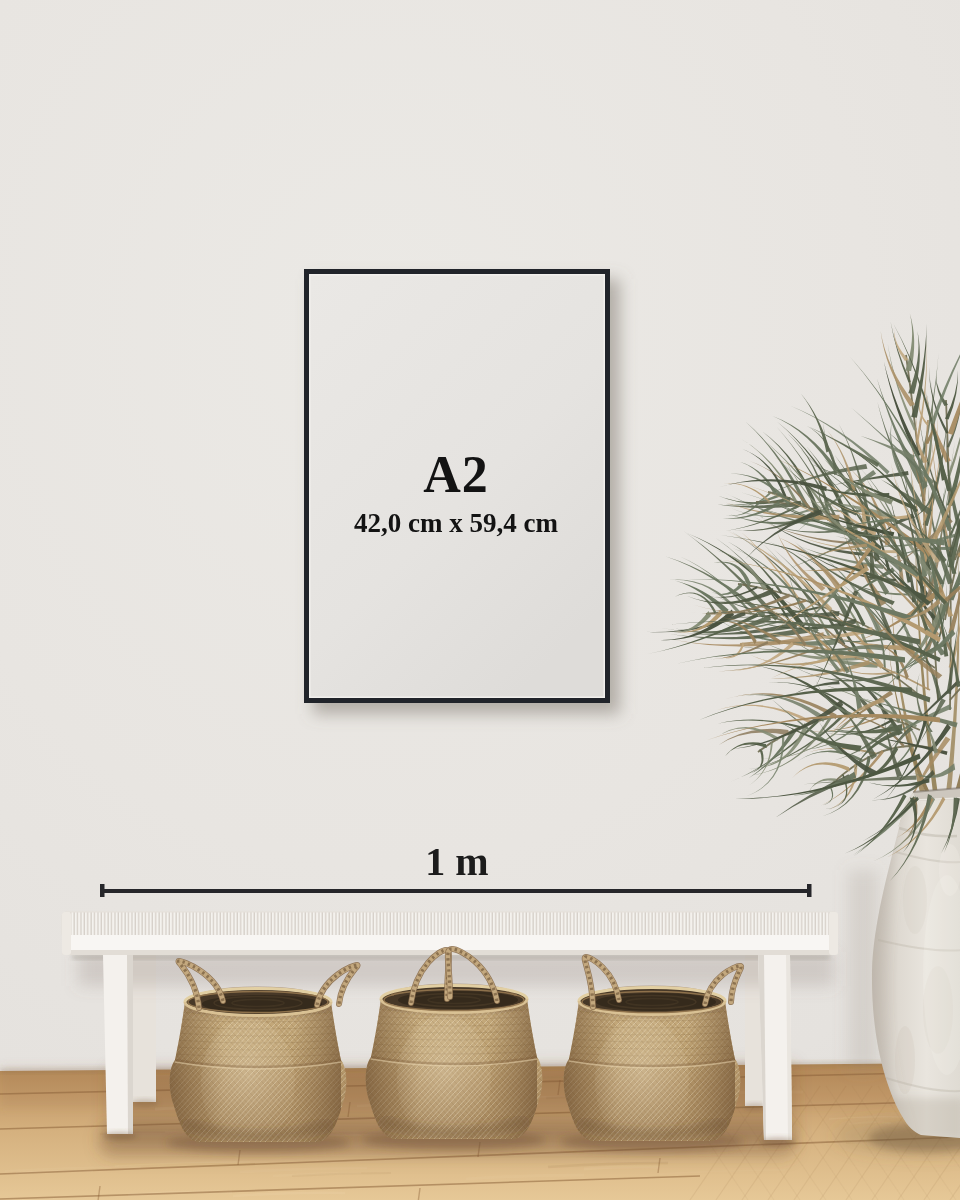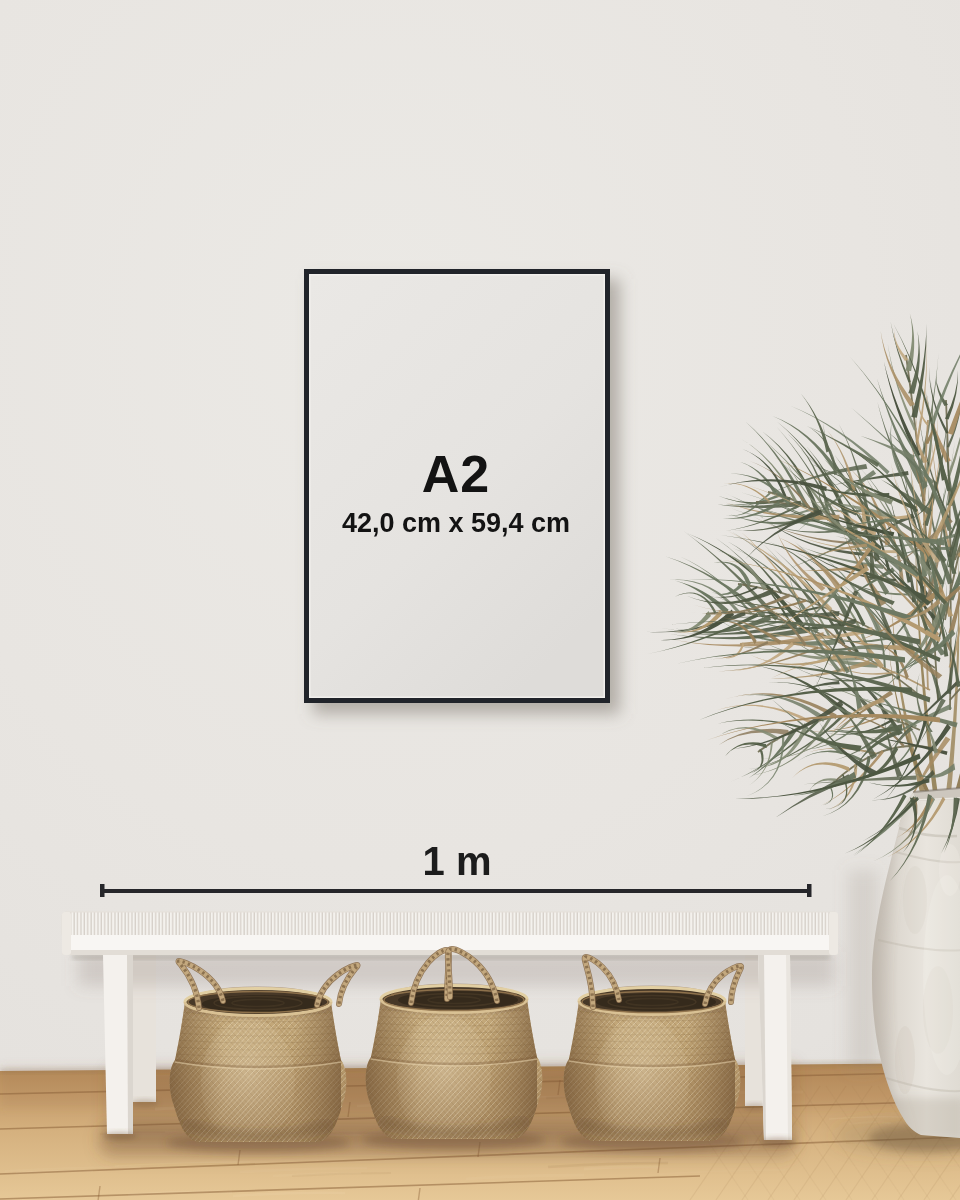--- a/index.html
+++ b/index.html
@@ -1,15 +1,15 @@
 <!DOCTYPE html>
 <html><head><meta charset="utf-8">
 <style>
   html,body{margin:0;padding:0;background:#e9e6e2;}
-  .stage{position:relative;width:960px;height:1200px;overflow:hidden;font-family:Liberation Sans, sans-serif;}
+  .stage{position:relative;width:960px;height:1200px;overflow:hidden;font-family:Liberation Serif, serif;}
   svg{display:block}
 </style></head>
 <body>
 
 <div class="stage">
 <svg width="960" height="1200" viewBox="0 0 960 1200">
 <defs>
   <radialGradient id="wall" cx="0.40" cy="0.30" r="1.0">
     <stop offset="0" stop-color="#ebe9e5"></stop>
           <stop offset="0.5" stop-color="#e8e5e1"></stop>

